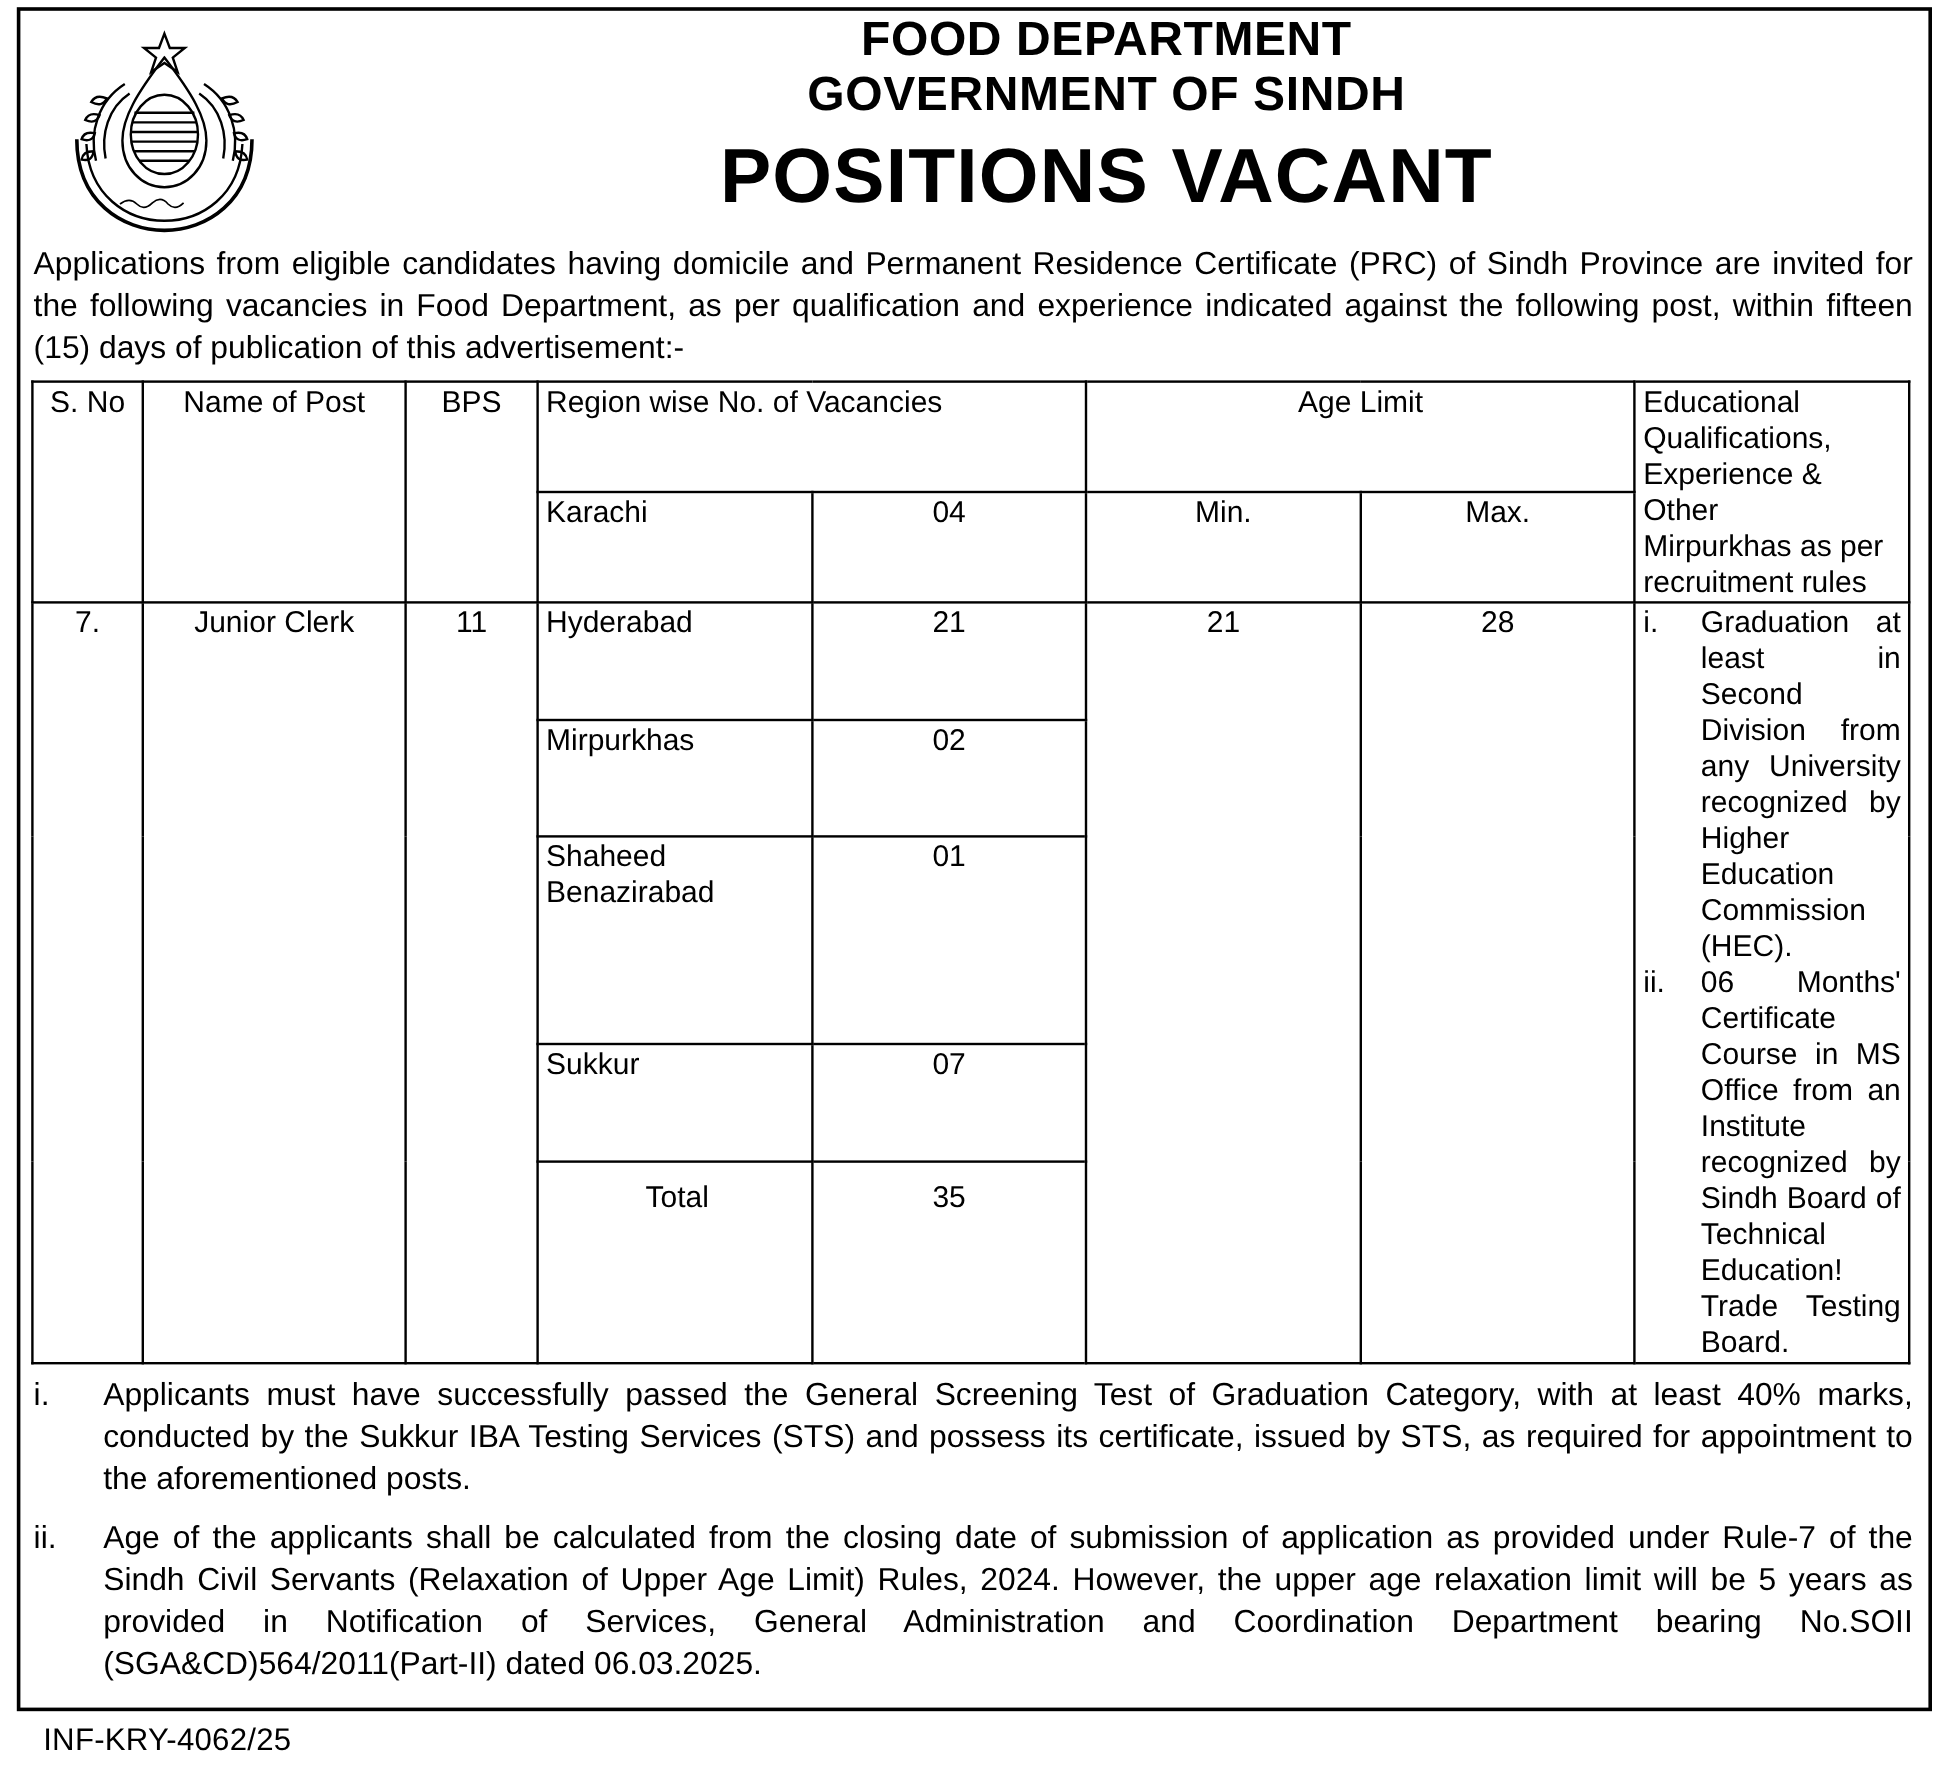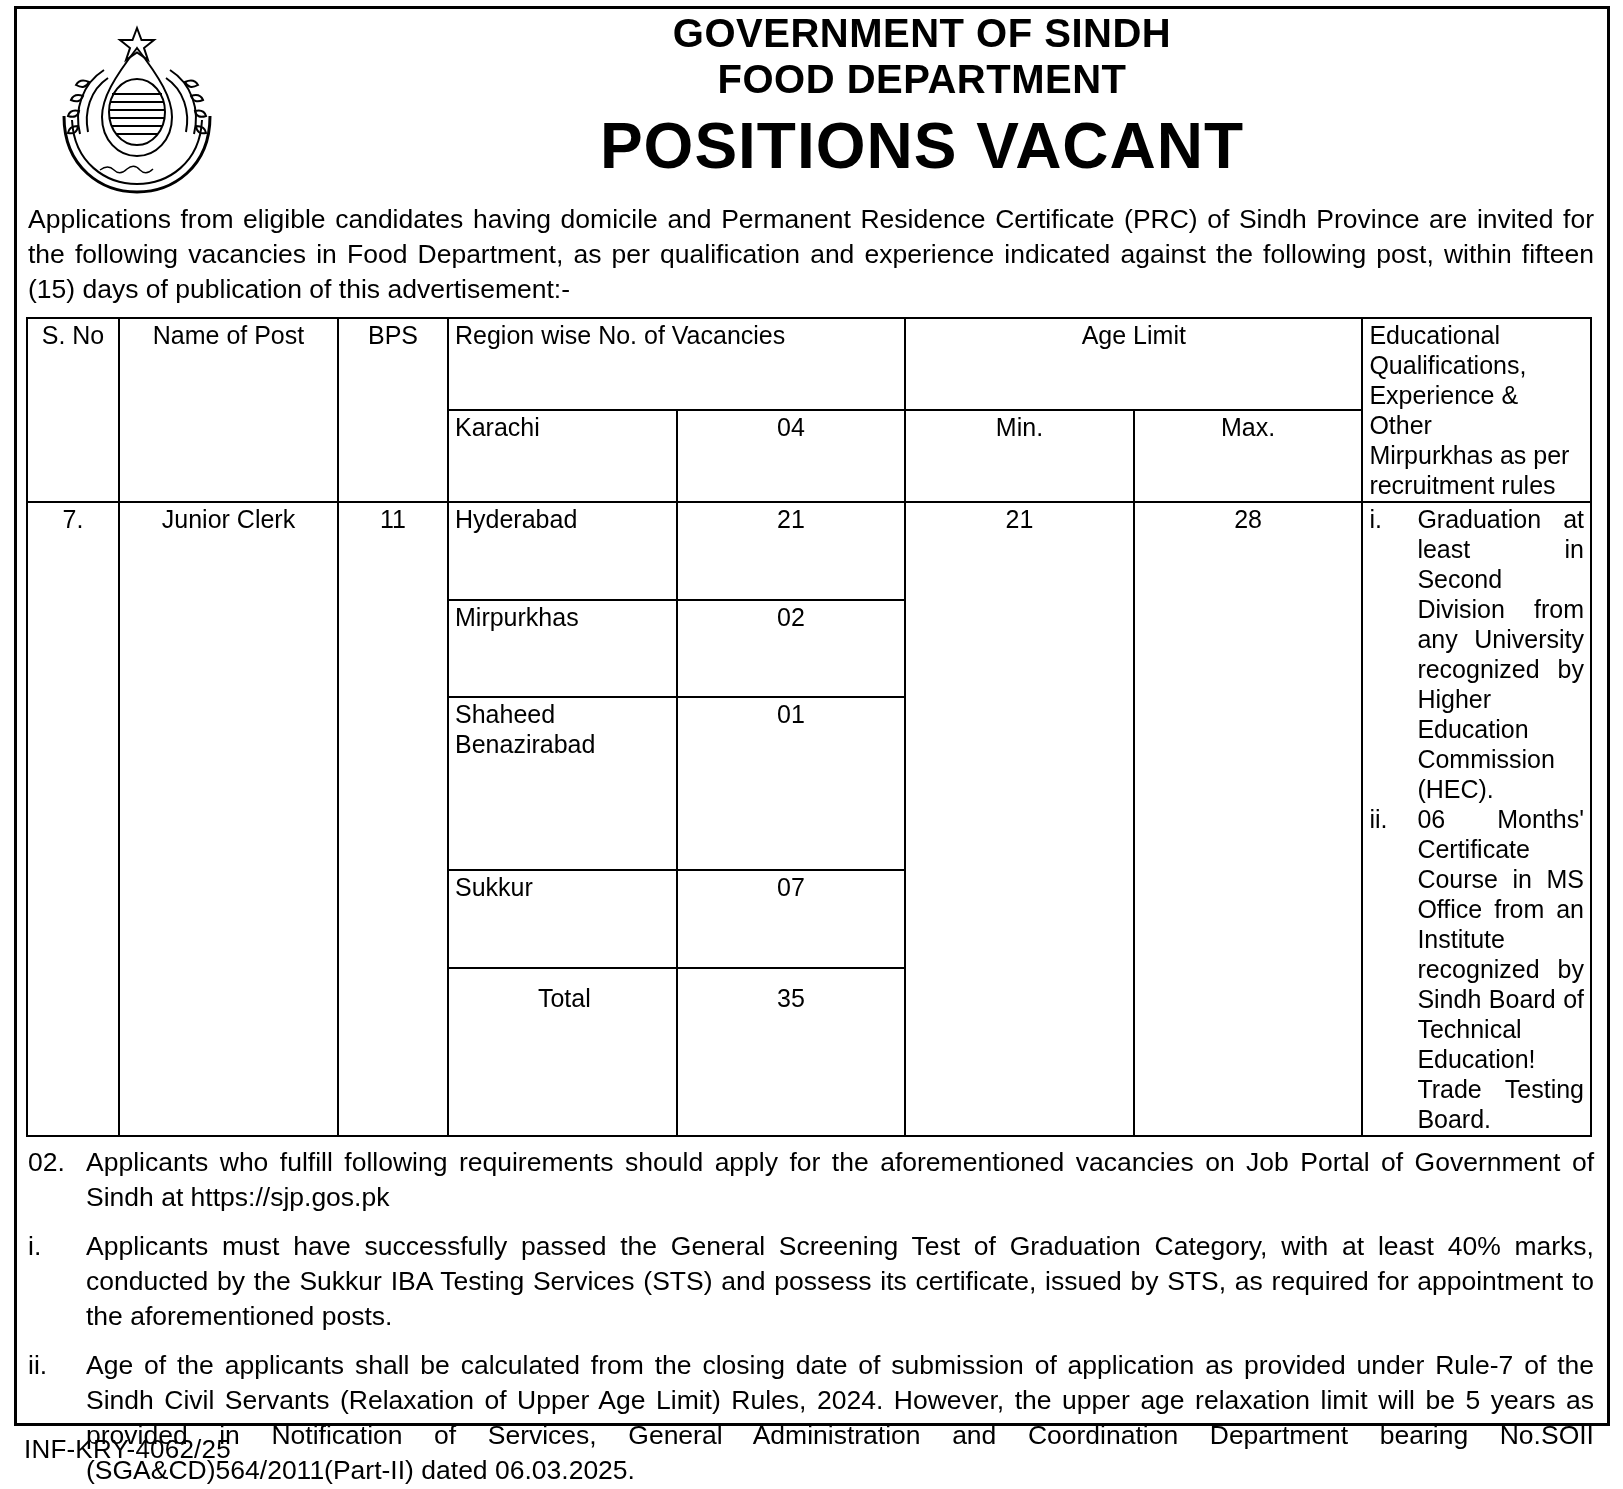--- a/index.html
+++ b/index.html
@@ -144,21 +144,21 @@
     width: 58px;
   }
   .clause .body {
     flex: 1 1 auto;
     text-align: justify;
     text-justify: inter-word;
   }
 
   .inf-code {
     position: absolute;
-    left: 24px;
+    left: 36px;
     top: 1434px;
     font-size: 26px;
     letter-spacing: 0.2px;
   }
 </style>
 </head>
 <body>
 
 <div id="page">
 
@@ -202,22 +202,22 @@
 
             <path d="M22 96 C 22 148, 60 172, 95 172 C 130 172, 168 148, 168 96" stroke-width="3"></path>
             <path d="M30 100 C 32 143, 64 164, 95 164 C 126 164, 158 143, 160 100" stroke-width="2"></path>
 
             <path d="M58 150 q 8 -6 14 0 q 6 6 13 -1 q 7 -6 13 1 q 6 6 13 -1" stroke-width="1.4"></path>
           </g>
         </svg>
       </div>
 
       <div class="header-text">
+        <div class="gov-line">FOOD DEPARTMENT</div>
         <div class="gov-line">GOVERNMENT OF SINDH</div>
-        <div class="gov-line">FOOD DEPARTMENT</div>
         <div class="positions-vacant">POSITIONS VACANT</div>
       </div>
     </div>
 
     <div class="intro">Applications from eligible candidates having domicile and Permanent Residence Certificate (PRC) of Sindh Province are invited for the following vacancies in Food Department, as per qualification and experience indicated against the following post, within fifteen (15) days of publication of this advertisement:-</div>
 
     <table class="vac">
       <tbody>
 
         <tr>
@@ -278,24 +278,20 @@
 
         <tr class="row-region">
           <td class="c-region total-cell" style="padding-top:14px;padding-bottom:14px;padding-left:10px;">Total</td>
           <td class="c-count" style="padding-top:14px;padding-bottom:14px;">35</td>
         </tr>
       </tbody>
     </table>
 
     <div class="clauses">
 
-      <div class="clause">
-        <span class="marker">02.</span>
-        <span class="body">Applicants who fulfill following requirements should apply for the aforementioned vacancies on Job Portal of Government of Sindh at https://sjp.gos.pk</span>
-      </div>
 
       <div class="clause">
         <span class="marker">i.</span>
         <span class="body">Applicants must have successfully passed the General Screening Test of Graduation Category, with at least 40% marks, conducted by the Sukkur IBA Testing Services (STS) and possess its certificate, issued by STS, as required for appointment to the aforementioned posts.</span>
       </div>
 
       <div class="clause">
         <span class="marker">ii.</span>
         <span class="body">Age of the applicants shall be calculated from the closing date of submission of application as provided under Rule-7 of the Sindh Civil Servants (Relaxation of Upper Age Limit) Rules, 2024. However, the upper age relaxation limit will be 5 years as provided in Notification of Services, General Administration and Coordination Department bearing No.SOII (SGA&amp;CD)564/2011(Part-II) dated 06.03.2025.</span>
       </div>

